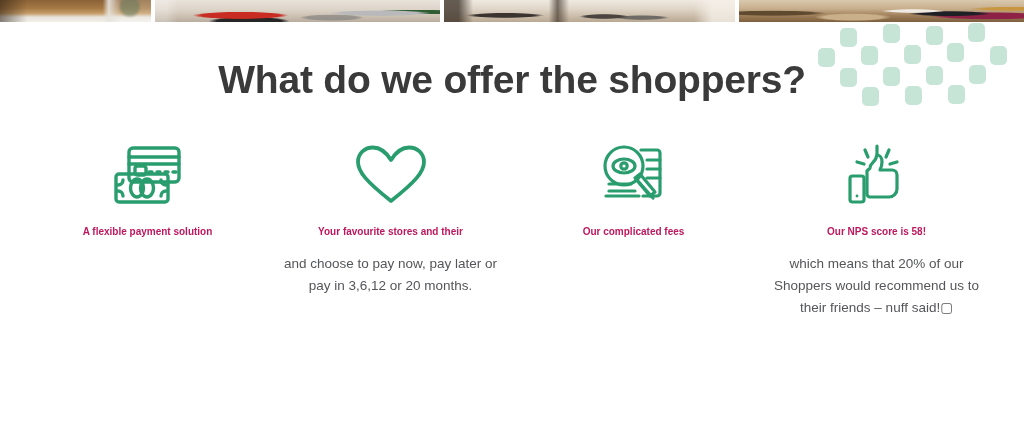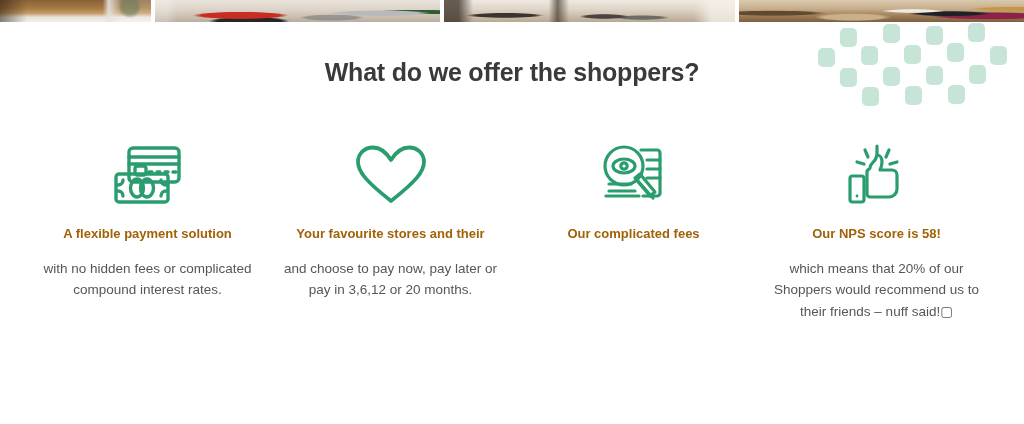--- a/index.html
+++ b/index.html
@@ -118,21 +118,21 @@
     border-radius: 5px;
   }
 
   
   .heading {
     position: absolute;
     top: 58px;
     left: 0;
     width: 1024px;
     text-align: center;
-    font-size: 25px;
+    font-size: 39px;
     font-weight: bold;
     color: #3a3a3a;
     letter-spacing: -0.2px;
   }
 
   
   .features {
     position: absolute;
     top: 140px;
     left: 26px;
@@ -148,23 +148,23 @@
   .icon-wrap {
     height: 70px;
     display: flex;
     align-items: center;
     justify-content: center;
   }
   .icon-wrap svg { display: block; }
 
   .col-title {
     margin-top: 14px;
-    font-size: 13px;
+    font-size: 10px;
     font-weight: bold;
-    color: #a16207;
+    color: #be185d;
     line-height: 1.5;
   }
   .col-body {
     margin-top: 14px;
     font-size: 13.5px;
     color: #55565a;
     line-height: 1.62;
   }
 </style>
 </head>
@@ -227,21 +227,20 @@
           <rect x="5" y="30" width="52" height="28" rx="3"></rect>
           <path d="M12 36 a5 5 0 0 1 -5 5"></path>
           <path d="M50 36 a5 5 0 0 0 5 5"></path>
           <path d="M12 52 a5 5 0 0 0 -5 -5"></path>
           <path d="M50 52 a5 5 0 0 1 5 -5"></path>
           <ellipse cx="26" cy="44" rx="6.5" ry="9"></ellipse>
           <ellipse cx="36" cy="44" rx="6.5" ry="9"></ellipse>
         </svg>
       </div>
       <div class="col-title">A flexible payment solution</div>
-      <div class="col-body">with no hidden fees or complicated compound interest rates.</div>
     </div>
 
     <div class="col">
       <div class="icon-wrap">
         <svg width="76" height="62" viewBox="0 0 76 62" fill="none" stroke="#2a9d6e" stroke-width="3.8" stroke-linecap="round" stroke-linejoin="round">
           <path d="M38 57 C 14 38 5 28 5 18 C 5 9 12 3.5 20 3.5 C 28 3.5 34 9.5 38 16 C 42 9.5 48 3.5 56 3.5 C 64 3.5 71 9 71 18 C 71 28 62 38 38 57 Z"></path>
         </svg>
       </div>
       <div class="col-title">Your favourite stores and their</div>
       <div class="col-body">and choose to pay now, pay later or pay in 3,6,12 or 20 months.</div>

